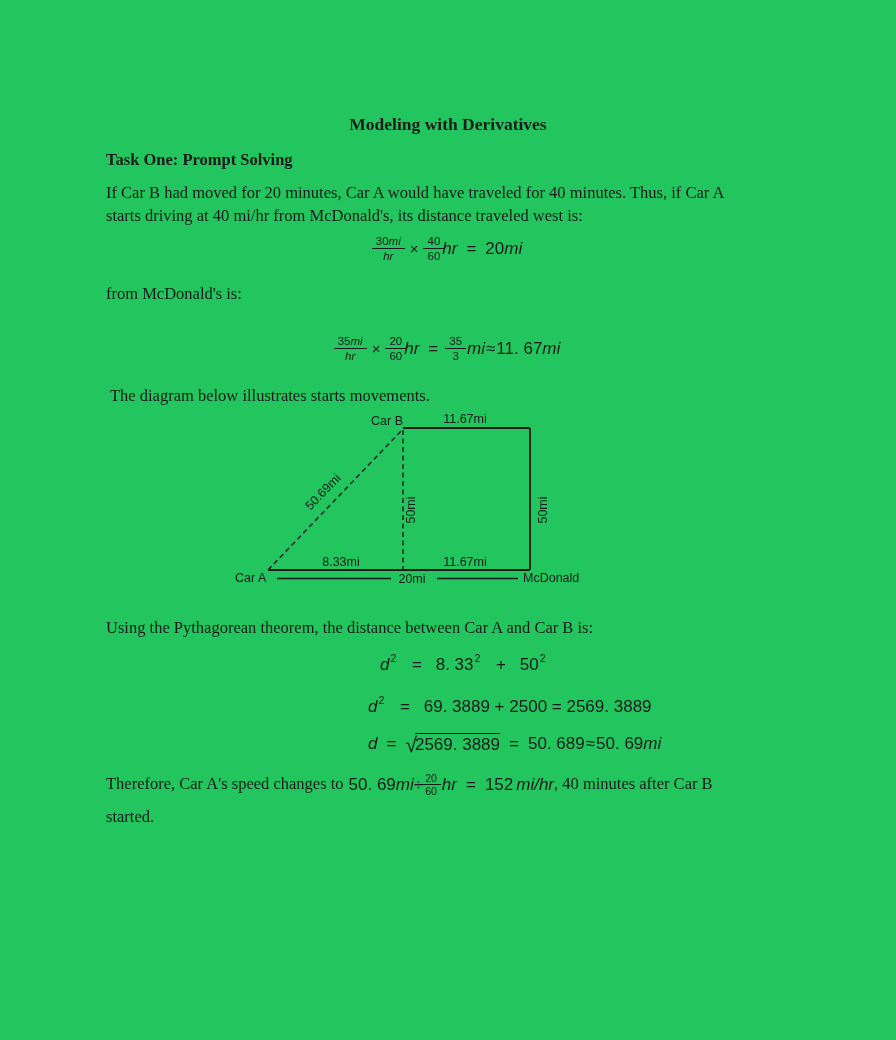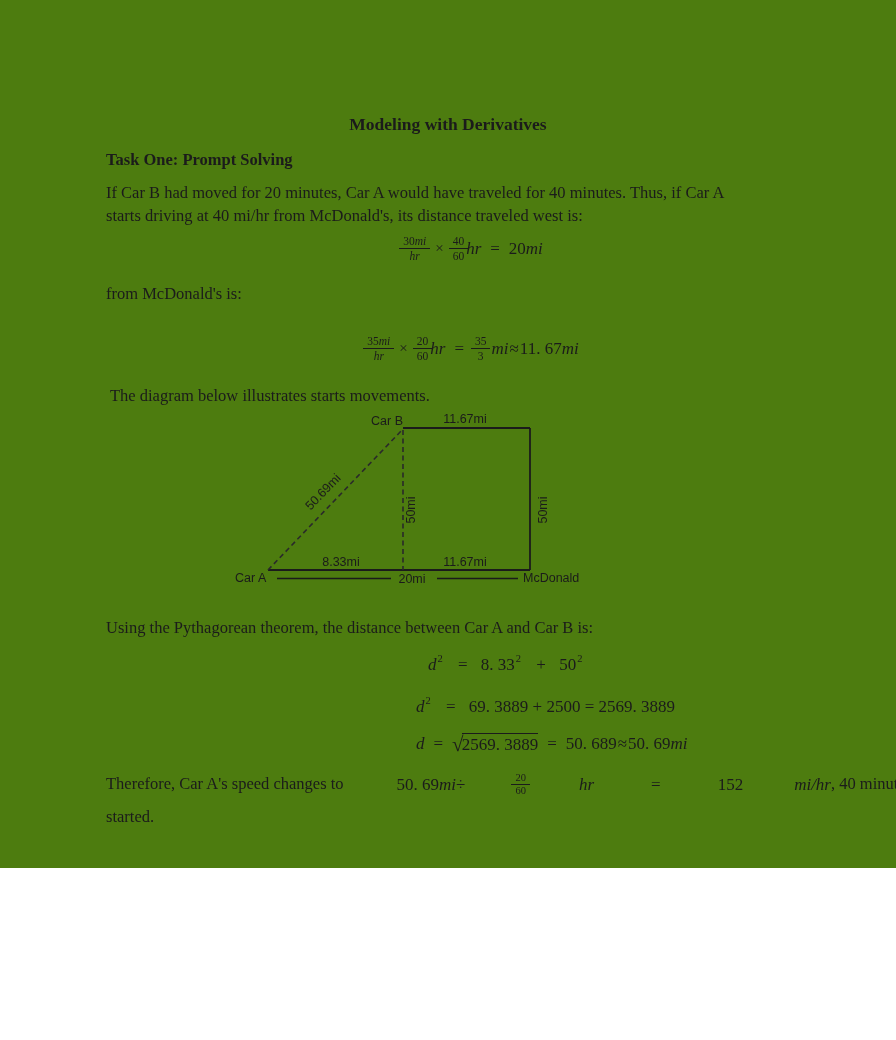--- a/index.html
+++ b/index.html
@@ -1,27 +1,27 @@
 <!DOCTYPE html>
 <html><head>
 <meta charset="utf-8">
 <style>
   html,body { margin:0; padding:0; background:#ffffff; }
   .page {
-    position:relative; width:896px; height:868px; background:#4d7c0f;
+    position:relative; width:896px; height:1040px; background:#22c55e;
     font-family:"Liberation Serif", serif; color:#1b1b1b; overflow:hidden;
   }
   .abs { position:absolute; }
   .body-text { font-size:16.5px; line-height:22.5px; }
   .bold { font-weight:bold; }
   .center { left:0; right:0; text-align:center; }
   .title { font-size:17.5px; font-weight:bold; }
 
   
-  .eqfont { font-family:Liberation Serif, serif; font-size:17px;padding-left:48px; }
+  .eqfont { font-family:Liberation Sans, sans-serif; font-size:17px; }
   .it { font-style:italic; }
   .mathrow { display:flex; align-items:center; white-space:nowrap; }
   .mathrow.centered { justify-content:center; }
   .frac { display:inline-flex; flex-direction:column; align-items:center; text-align:center; }
   .frac .top, .frac .bot { font-size:11.5px; line-height:14px; padding:0 2px; }
   .frac .bot { border-top:1.3px solid #1b1b1b; min-width:100%; }
   .frac-sm .top, .frac-sm .bot { font-size:10.5px; line-height:12px; }
   .rel { margin:0 9px; }
   .op  { margin:0 7px; font-size:15px; }
   .sup { font-size:10.5px; position:relative; top:-8px; margin-left:1px; margin-right:2px; }

